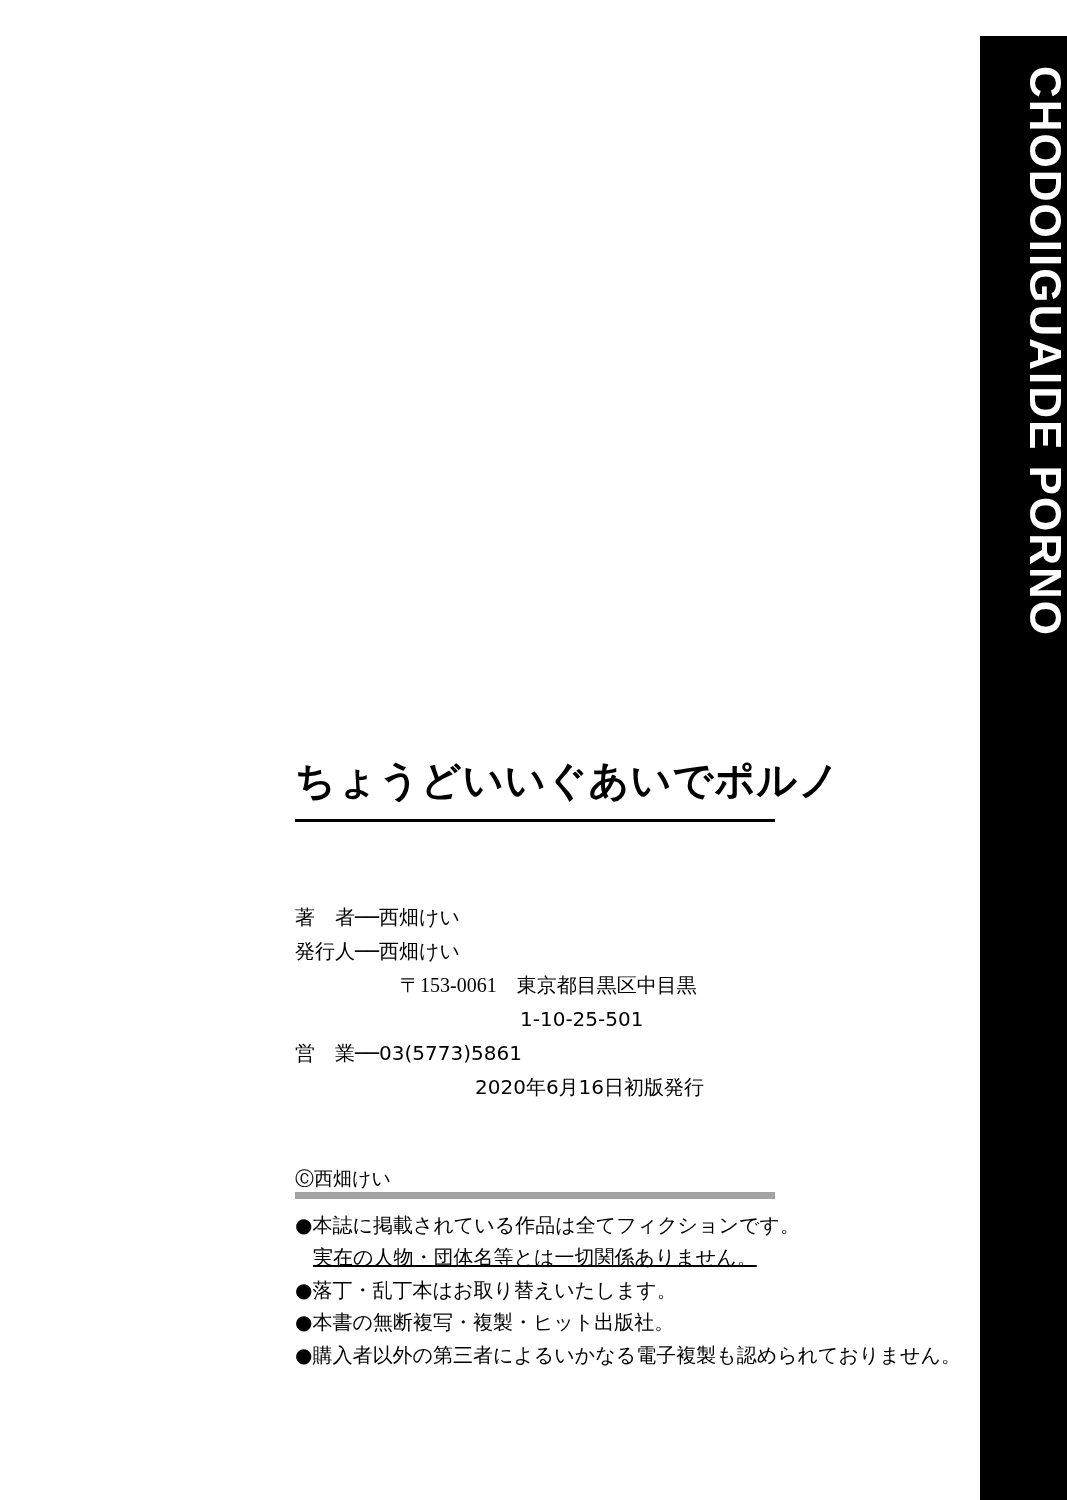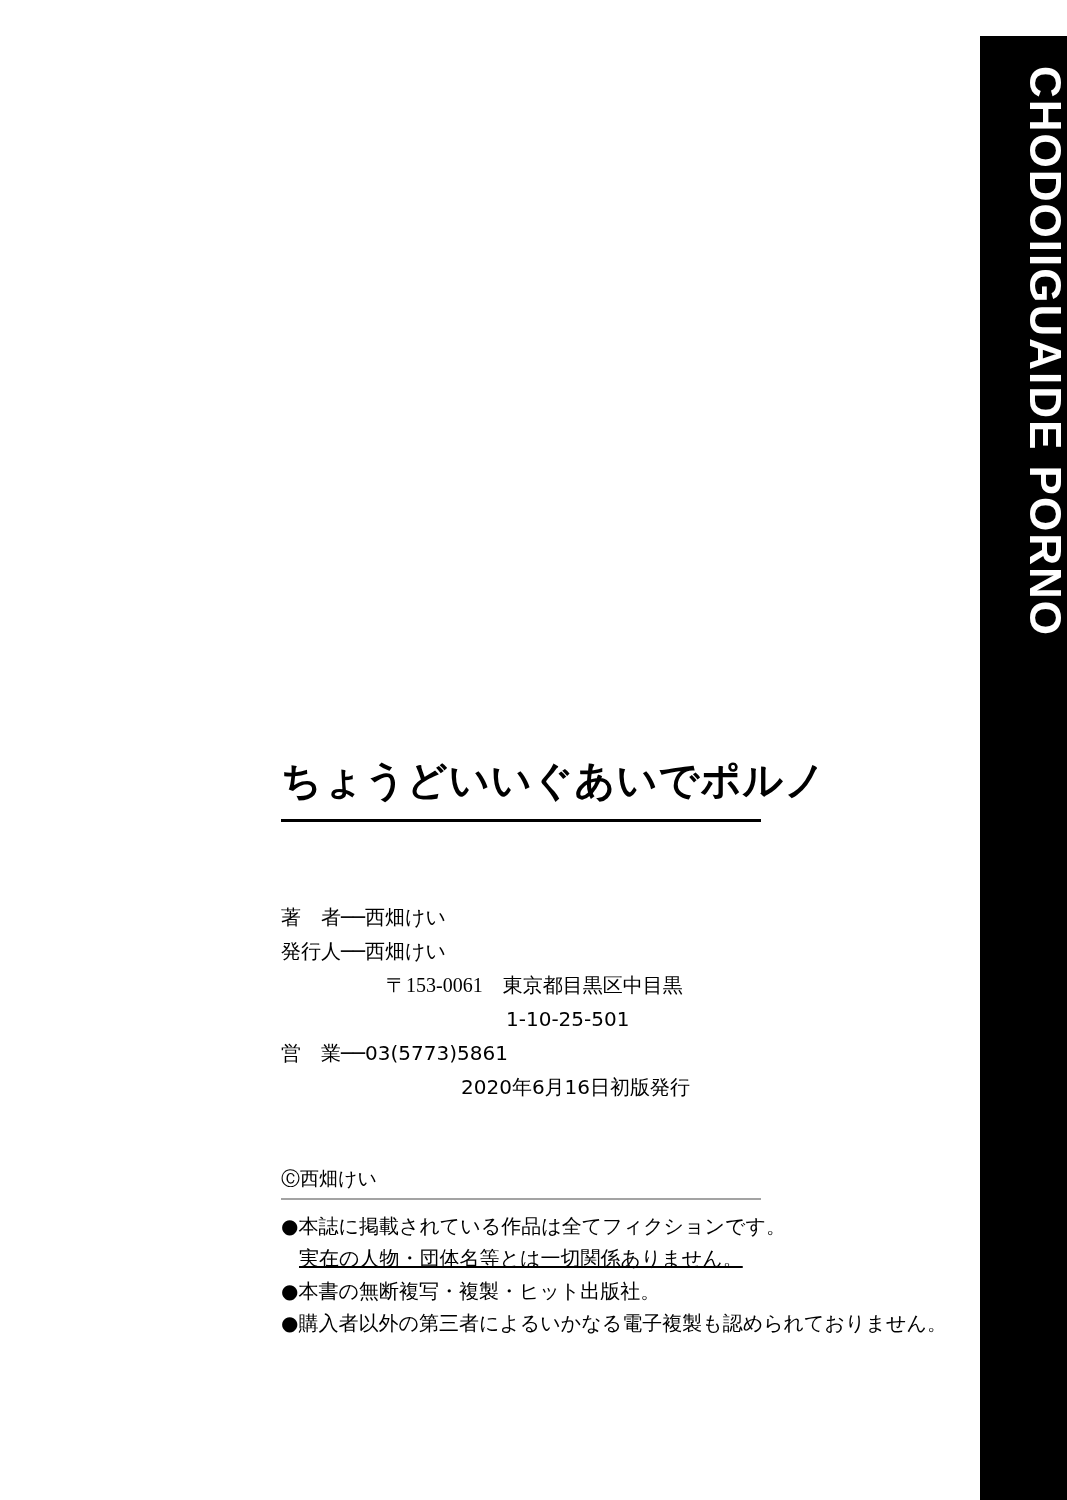--- a/index.html
+++ b/index.html
@@ -41,21 +41,21 @@
     display: block;
     padding-top: 30px;
     box-sizing: border-box;
     line-height: 1;
     white-space: nowrap;
   }
 
   
   .colophon {
     position: absolute;
-    left: 281px;
+    left: 295px;
     top: 755px;
     width: 480px;
   }
 
   .book-title {
     font-family: "DejaVu Sans", sans-serif;
     font-weight: bold;
     font-size: 40px;
     letter-spacing: 1px;
     line-height: 1.25;
@@ -88,22 +88,22 @@
   .credit-indent-3 {
     padding-left: 180px;
     white-space: nowrap;
     display: block;
   }
 
   .copyright-line {
     margin-top: 62px;
     font-family: Liberation Mono, monospace;
     font-size: 19px;
-    padding-bottom: 6px;
-    border-bottom: 2px solid #a3a3a3;
+    padding-bottom: 0;
+    border-bottom: 7px solid #a3a3a3;
     white-space: nowrap;
   }
 
   .notices {
     margin-top: 10px;
     font-family: "DejaVu Sans", sans-serif;
     font-size: 20px;
     line-height: 1.62;
   }
   .notice-line { display: block; white-space: nowrap; }
@@ -126,17 +126,18 @@
     <span class="credit-indent-2">1-10-25-501</span>
     <span class="credit-row">営　業──03(5773)5861</span>
     <span class="credit-indent-3">2020年6月16日初版発行</span>
   </div>
 
   <div class="copyright-line">Ⓒ西畑けい</div>
 
   <div class="notices">
     <span class="notice-line">●本誌に掲載されている作品は全てフィクションです。</span>
     <span class="notice-sub">実在の人物・団体名等とは一切関係ありません。</span>
+    <span class="notice-line">●落丁・乱丁本はお取り替えいたします。</span>
     <span class="notice-line">●本書の無断複写・複製・ヒット出版社。</span>
     <span class="notice-line">●購入者以外の第三者によるいかなる電子複製も認められておりません。</span>
   </div>
 
 </div>
 
 </body></html>

